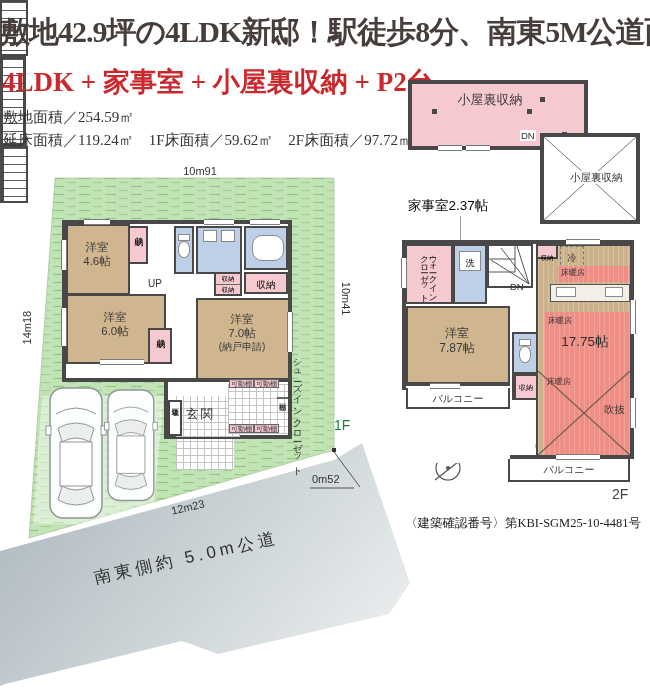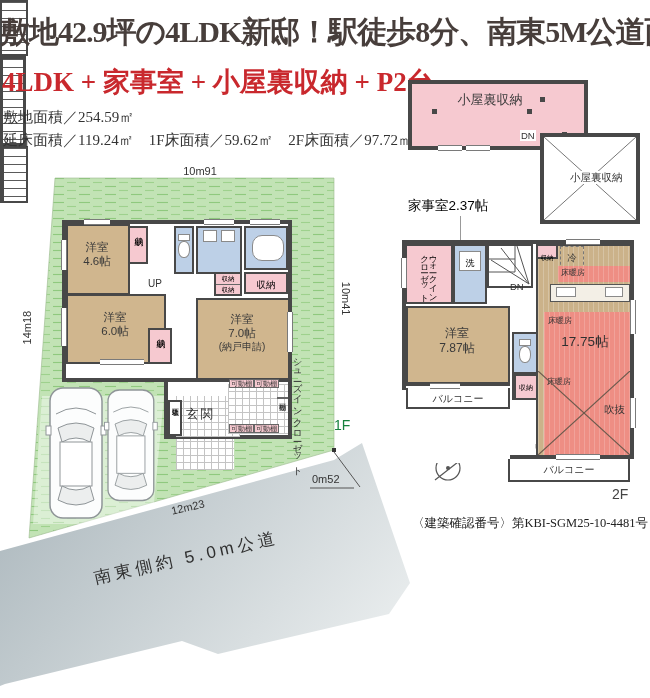--- a/index.html
+++ b/index.html
@@ -257,15 +257,15 @@
   </div>
   <div class="lbl" style="left:612px;top:486px;font-size:14px;color:#444;">2F</div>
 
   <div class="winh" style="left:566px;top:239px;width:34px;"></div>
   <div class="winv" style="left:630px;top:300px;height:34px;"></div>
   <div class="winv" style="left:630px;top:398px;height:30px;"></div>
   <div class="winv" style="left:401px;top:258px;height:30px;"></div>
   <div class="winh" style="left:430px;top:383px;width:30px;"></div>
   <div class="winh" style="left:556px;top:454px;width:44px;"></div>
 
-  <div class="lbl serif" style="left:398px;top:516px;width:250px;text-align:right;font-size:12.5px;color:#222;">〈建築確認番号〉第KBI-SGM25-10-4481号</div>
+  <div class="lbl serif" style="left:398px;top:516px;width:250px;text-align:center;font-size:12.5px;color:#222;">〈建築確認番号〉第KBI-SGM25-10-4481号</div>
 
 </div>
 
 </body></html>

